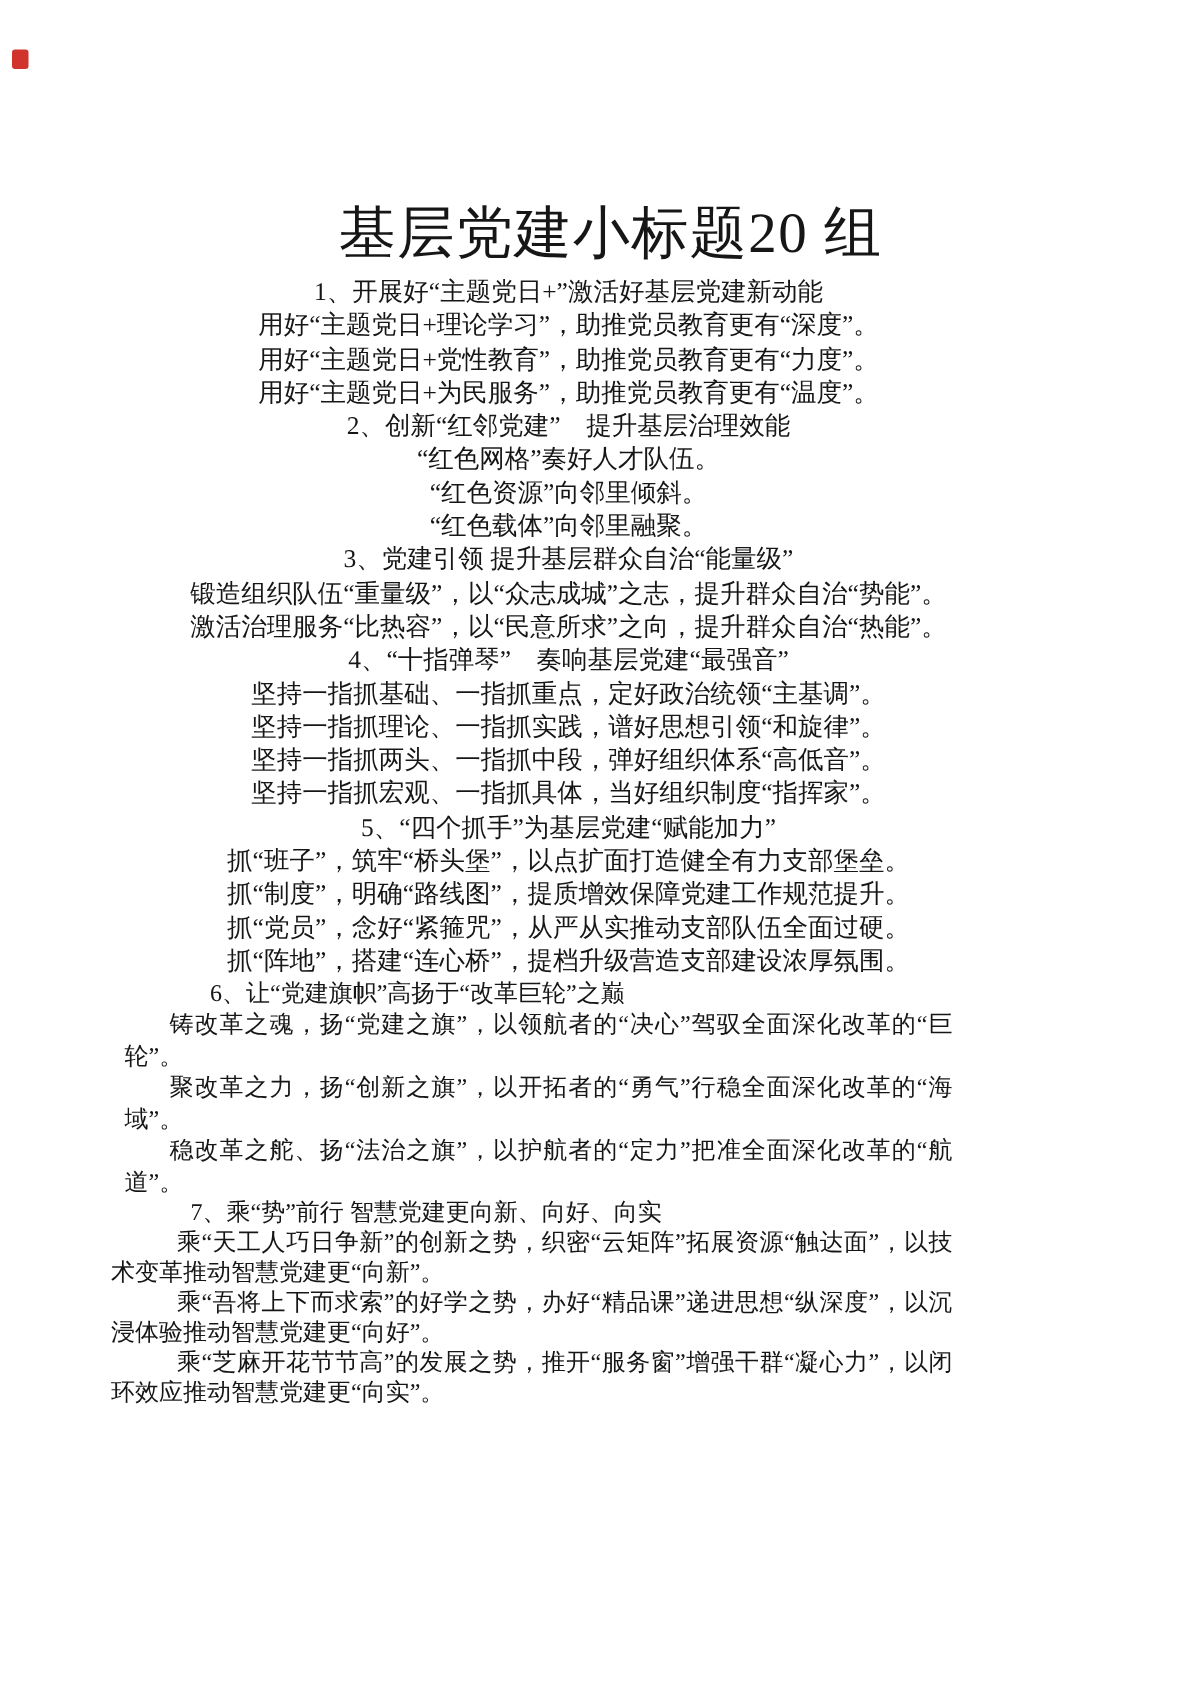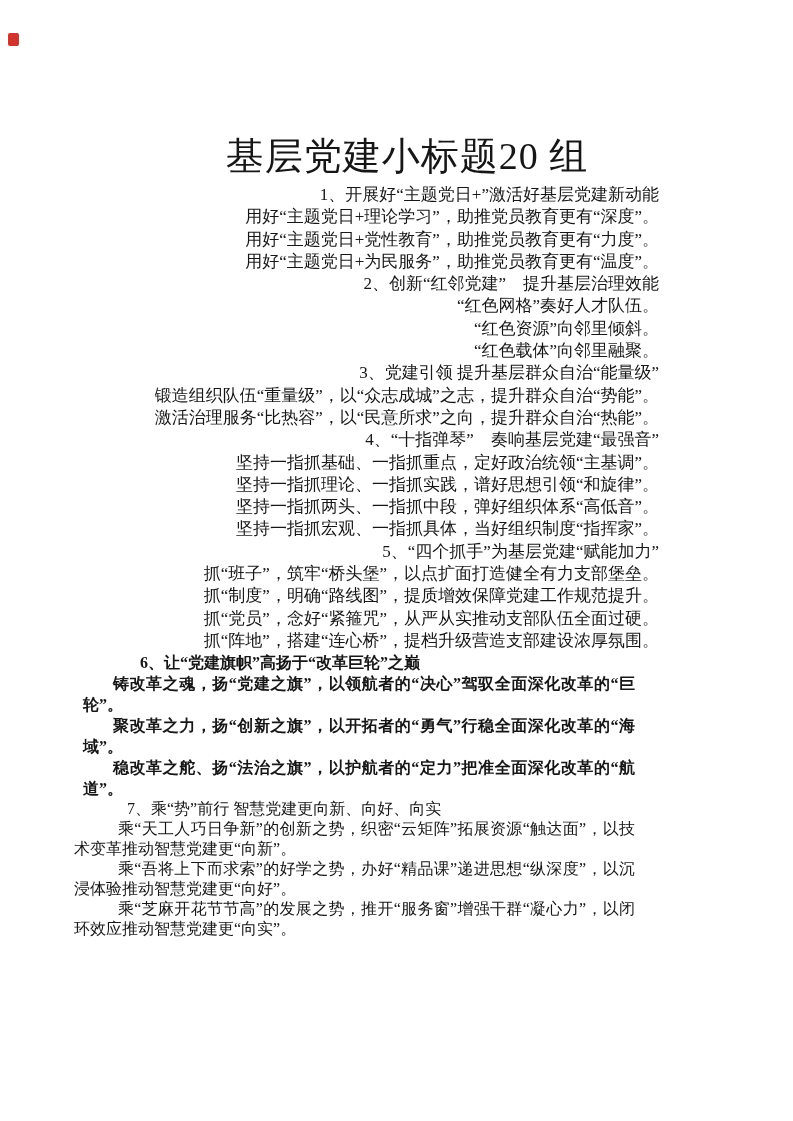--- a/index.html
+++ b/index.html
@@ -19,25 +19,25 @@
   .content { position: absolute; left: 83px; top: 136px; width: 576px; }
   .doc-title {
     font-size: 38px; line-height: 40px; font-weight: 400;
     margin: 0 0 8px 0; padding-left: 72px;
     text-align: center; letter-spacing: 1px;
   }
   p { margin: 0; }
   
   .sec-plain p {
     font-size: 17px; line-height: 22.3px;
-    margin-left: 16px; text-align: right;
+    margin-left: 16px; text-align: center;
   }
   
   .sec-6 { width: 552px; }
-  .sec-6 p { font-size: 16px; line-height: 21px; text-align: justify; font-weight: bold; }
+  .sec-6 p { font-size: 16px; line-height: 21px; text-align: justify; }
   .sec-6 p.h { text-indent: 57px; text-align: left; }
   .sec-6 p.b { text-indent: 30px; }
   
   .sec-7 { margin-left: -9px; width: 561px; }
   .sec-7 p { font-size: 16px; line-height: 20px; text-align: justify; }
   .sec-7 p.h { text-indent: 53px; text-align: left; }
   .sec-7 p.b { text-indent: 44px; }
 </style>
 </head>
 <body>

